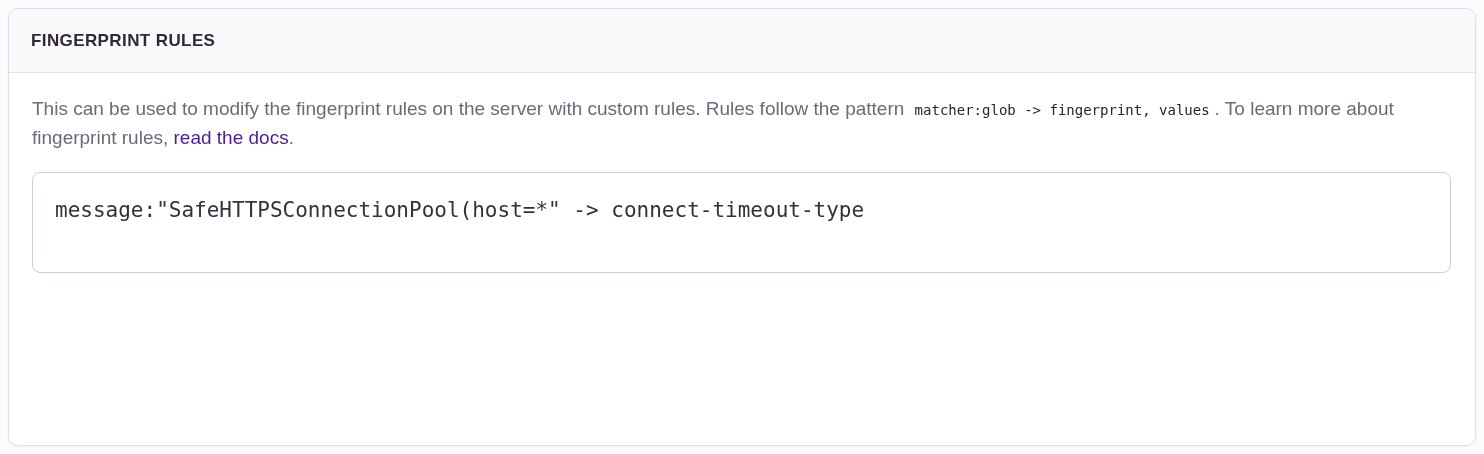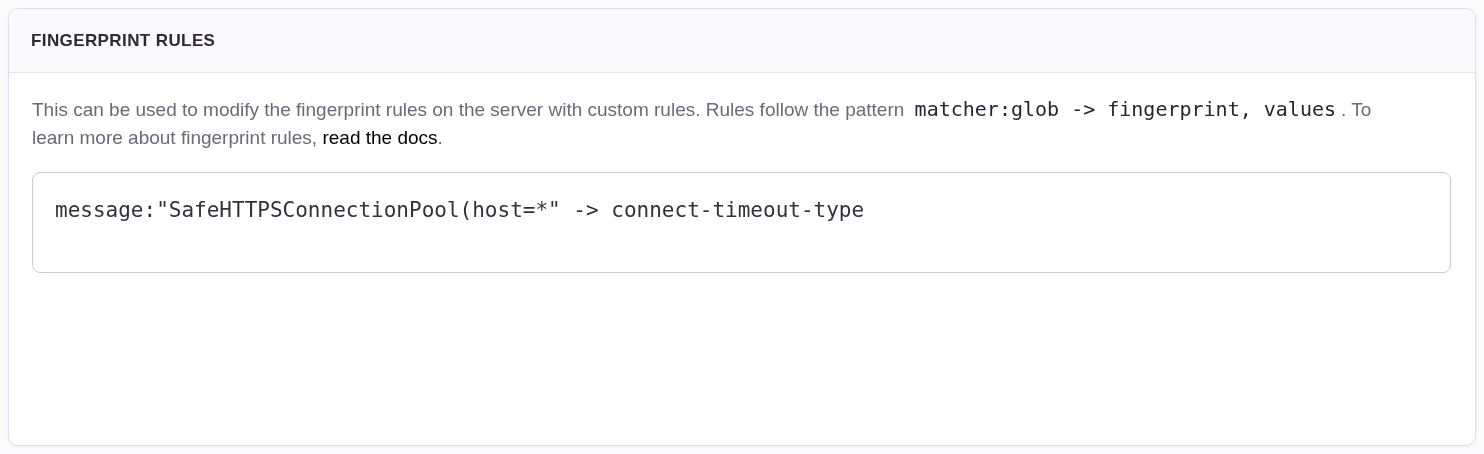--- a/index.html
+++ b/index.html
@@ -41,27 +41,27 @@
   }
   .description {
     margin: 0;
     max-width: 1372px;
     font-size: 19px;
     line-height: 28px;
     color: #6e6878;
   }
   .description code {
     font-family: "DejaVu Sans Mono", monospace;
-    font-size: 20px;
+    font-size: 14px;
     color: #2b2233;
     padding: 0 5px;
     white-space: nowrap;
   }
   .description a {
-    color: #000000;
+    color: #4c1d95;
     text-decoration: none;
     cursor: pointer;
     margin-top: 15px;
   }
   .example-code {
     margin: 14px 56px 0 0;
     background: #f8f7f9;
     border-radius: 8px;
     padding: 9px 8px;
     font-family: "DejaVu Sans Mono", monospace;

